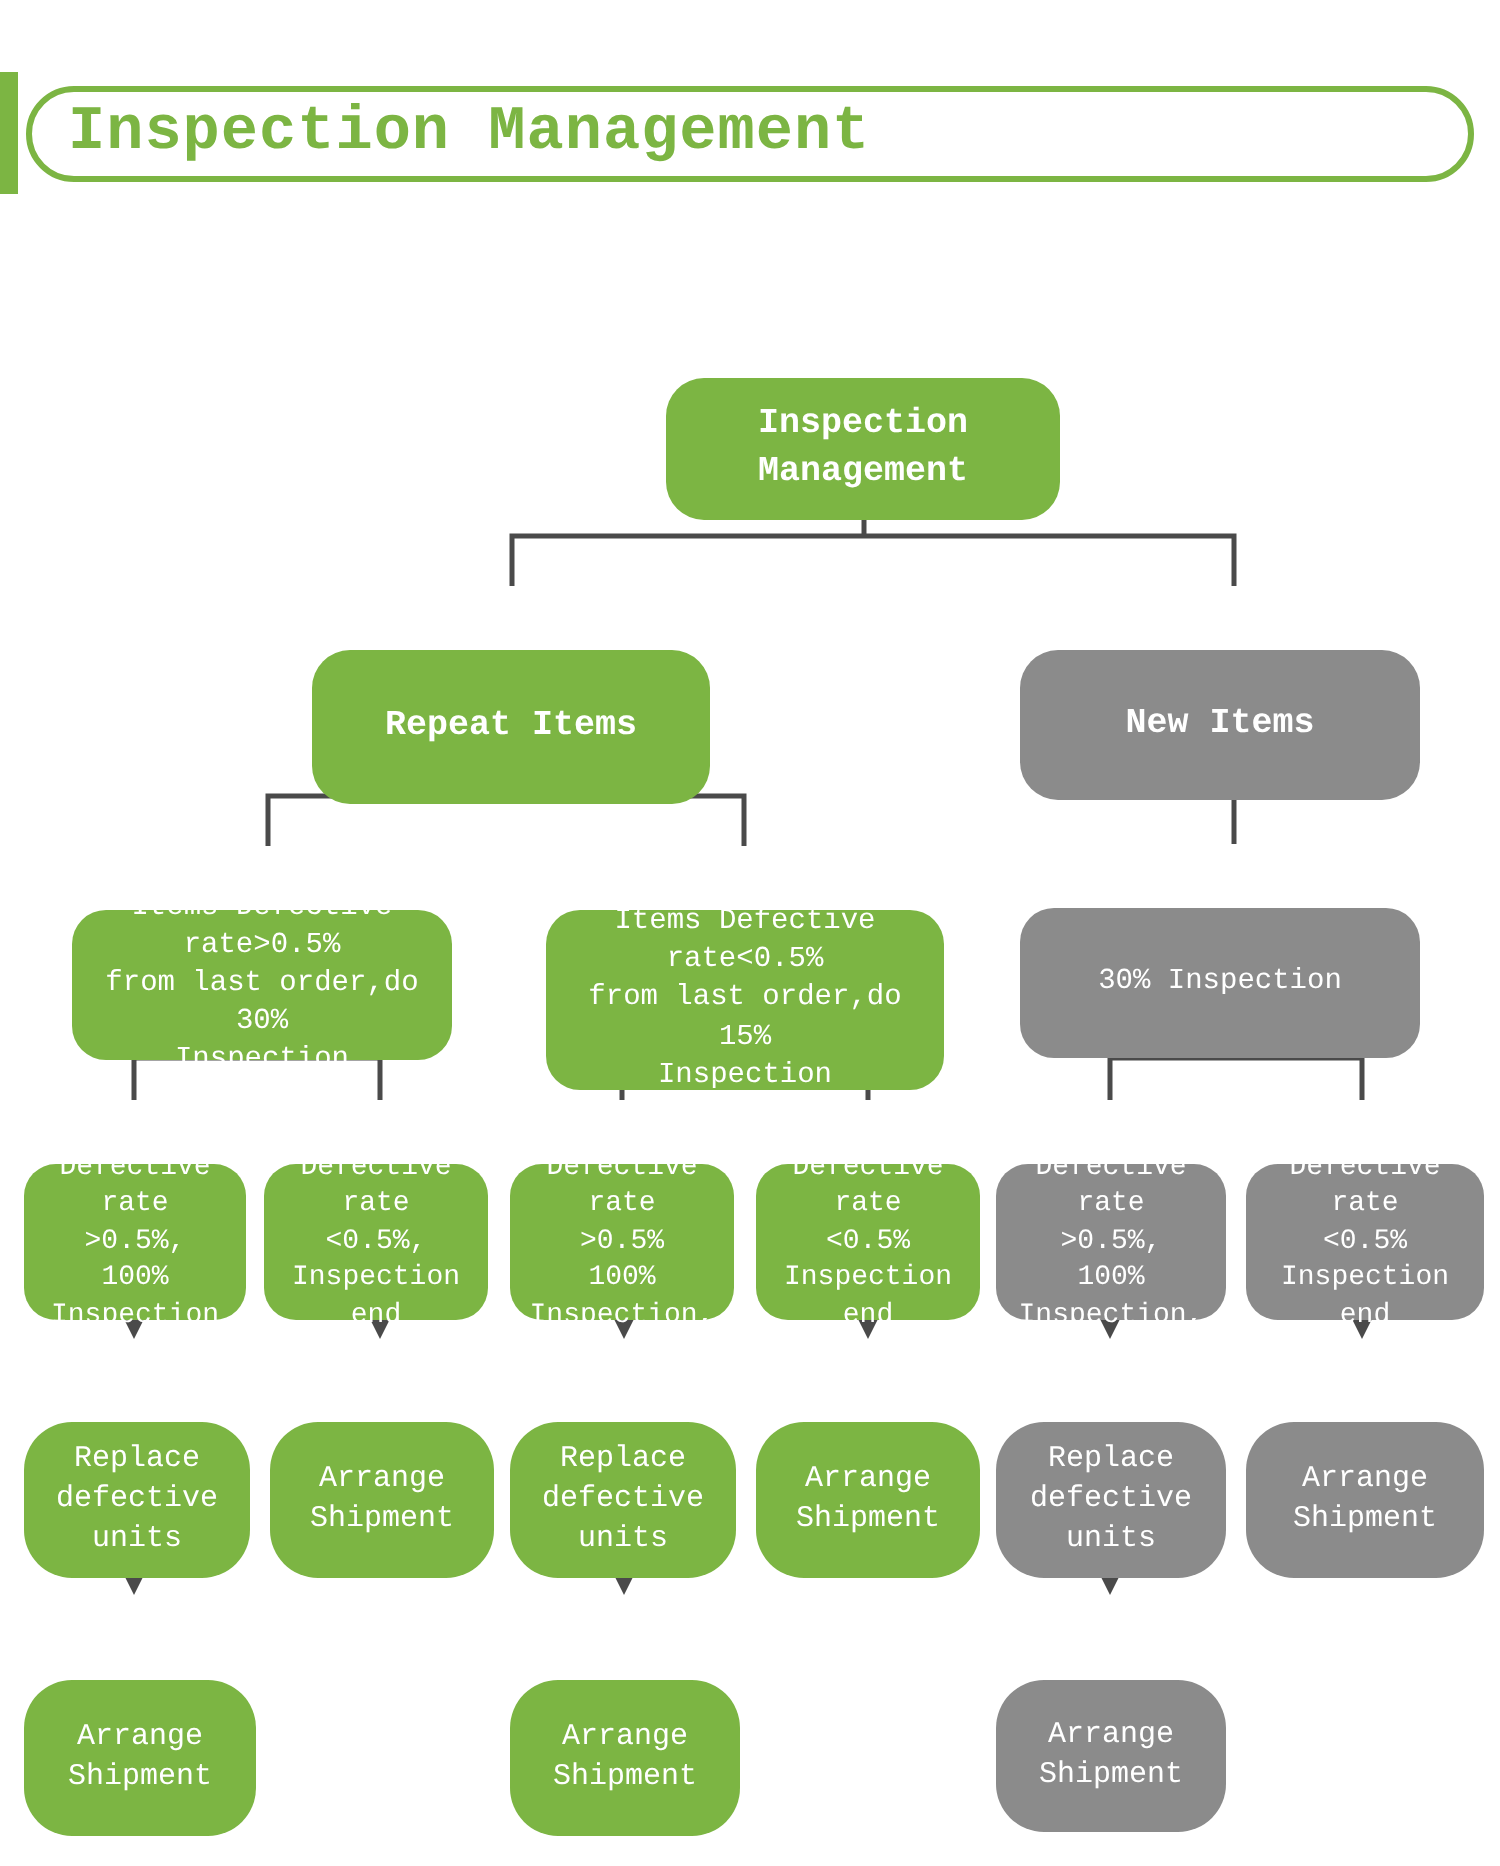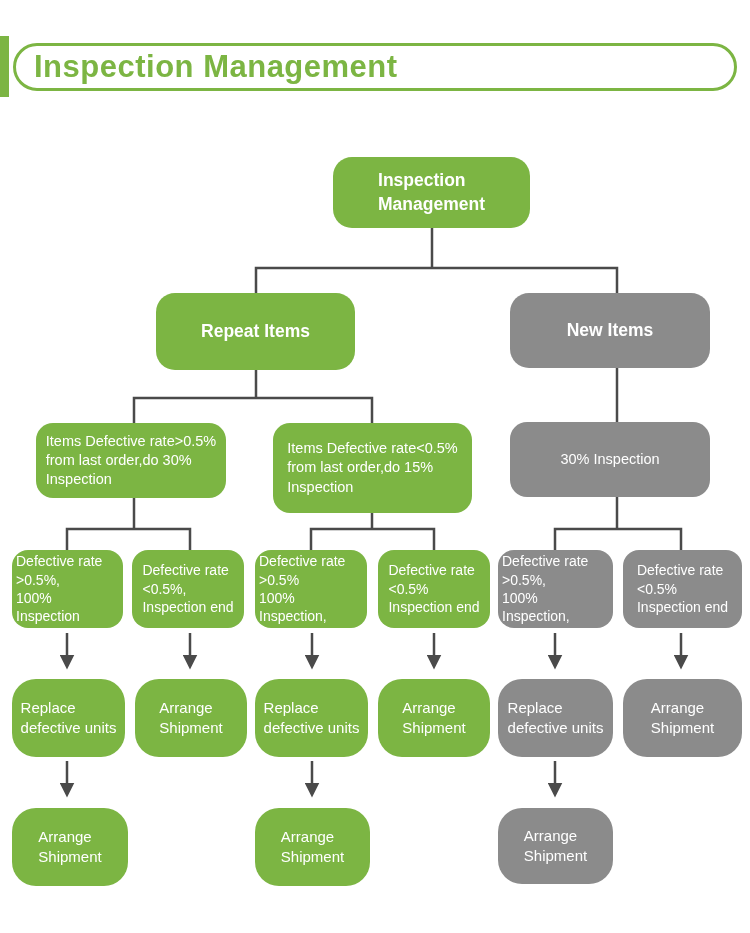--- a/index.html
+++ b/index.html
@@ -1,21 +1,21 @@
 <!DOCTYPE html>
 <html style="--green: #7CB543; --gray: #8B8B8B;"><head>
 <meta charset="utf-8">
 <style>
   html, body { margin: 0; padding: 0; background: #ffffff; }
   .page {
     position: relative;
     width: 750px;
     height: 933px;
     background: #ffffff;
-    font-family: Liberation Sans, sans-serif;
+    font-family: Liberation Mono, monospace;
     overflow: hidden;
   }
 
   
   .header-bar {
     position: absolute; left: 0; top: 36px;
     width: 9px; height: 61px;
     background: var(--green, #7CB543);
   }
   .header-pill {
@@ -33,25 +33,27 @@
     white-space: nowrap;
   }
 
   
   .connectors { position: absolute; left: 0; top: 0; width: 750px; height: 933px; }
 
   .box {
     position: absolute;
     box-sizing: border-box;
     display: flex; align-items: center; justify-content: center;
+    text-align: center;
     color: #ffffff;
     white-space: pre-line;
     line-height: 1.32;
     border-radius: 17px;
     padding: 2px 4px;
+    margin-top: 32px;
   }
   .green { background: var(--green, #7CB543); }
   .gray  { background: var(--gray,  #8B8B8B); }
   .lvl1  { font-weight: bold; font-size: 17.5px; border-radius: 19px; }
   .mid   { font-size: 14.5px; }
   .small { font-size: 14px; border-radius: 16px; }
   .leaf  { font-size: 15px; border-radius: 24px; }
 </style>
 </head>
 <body>

